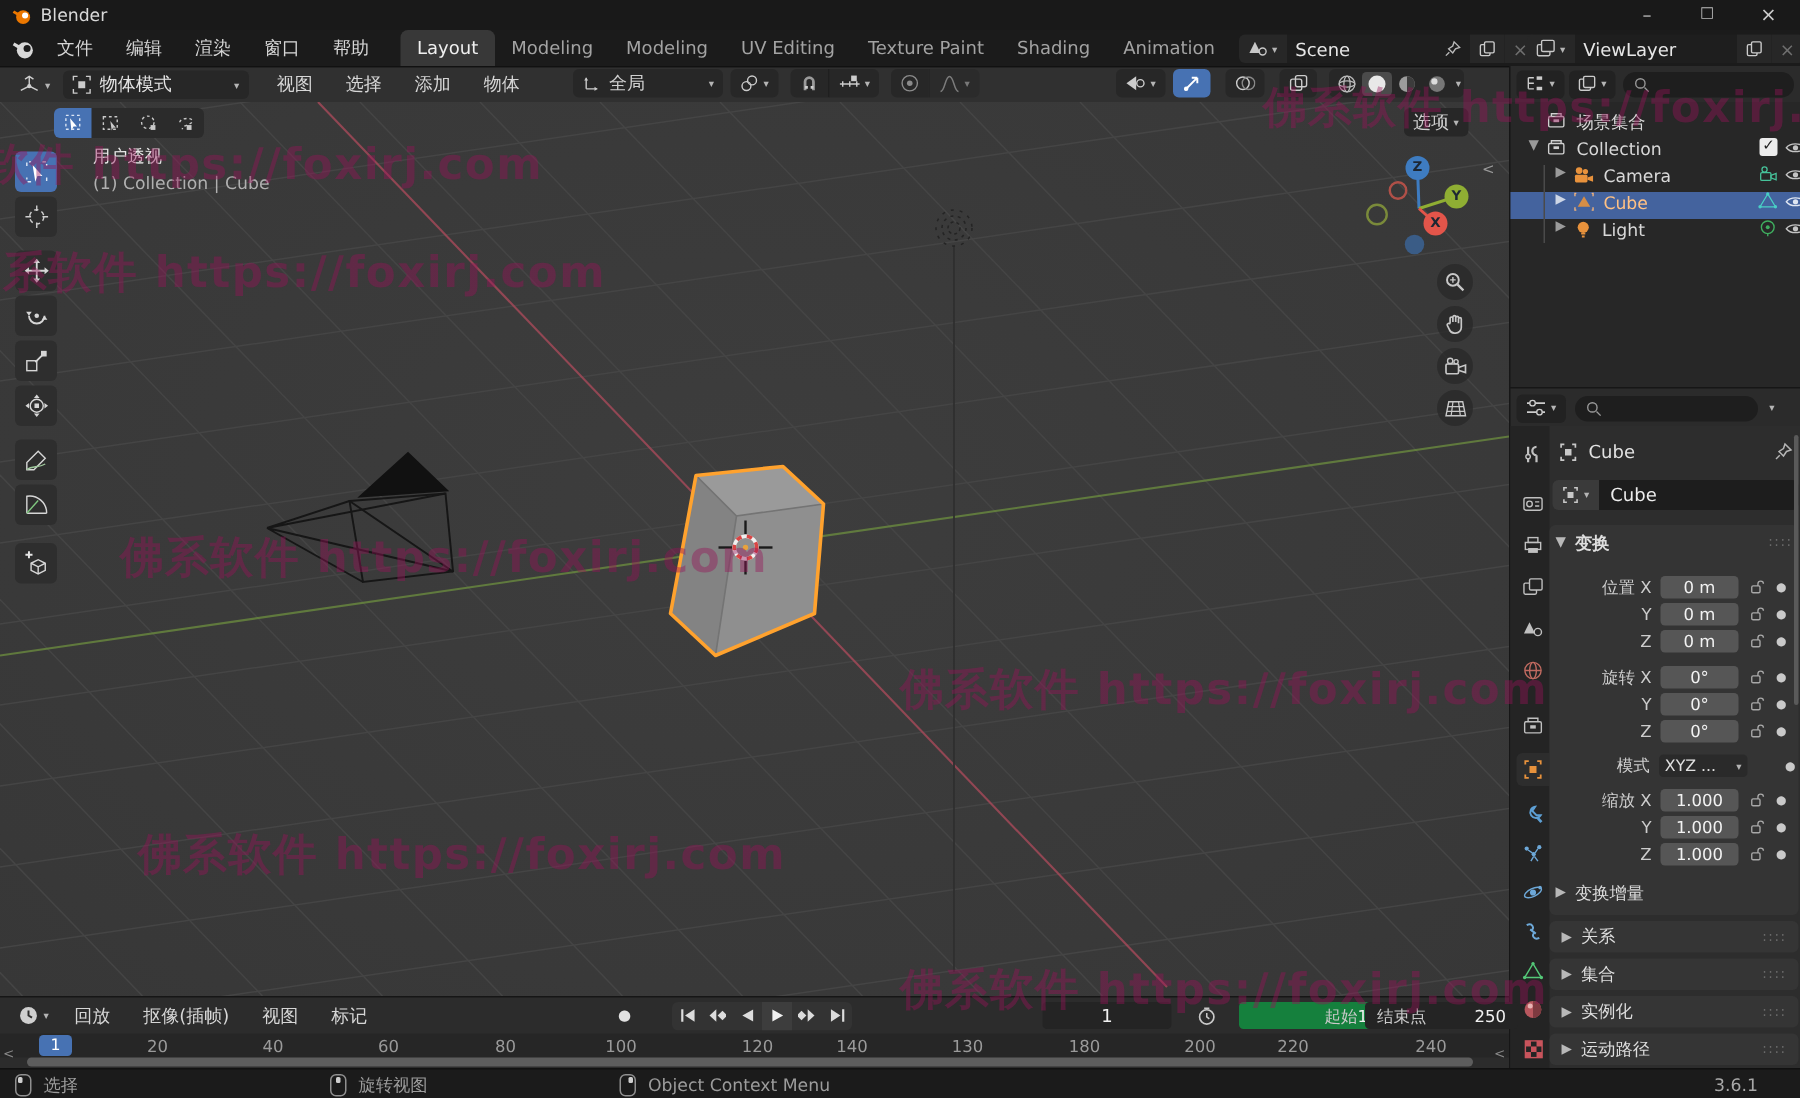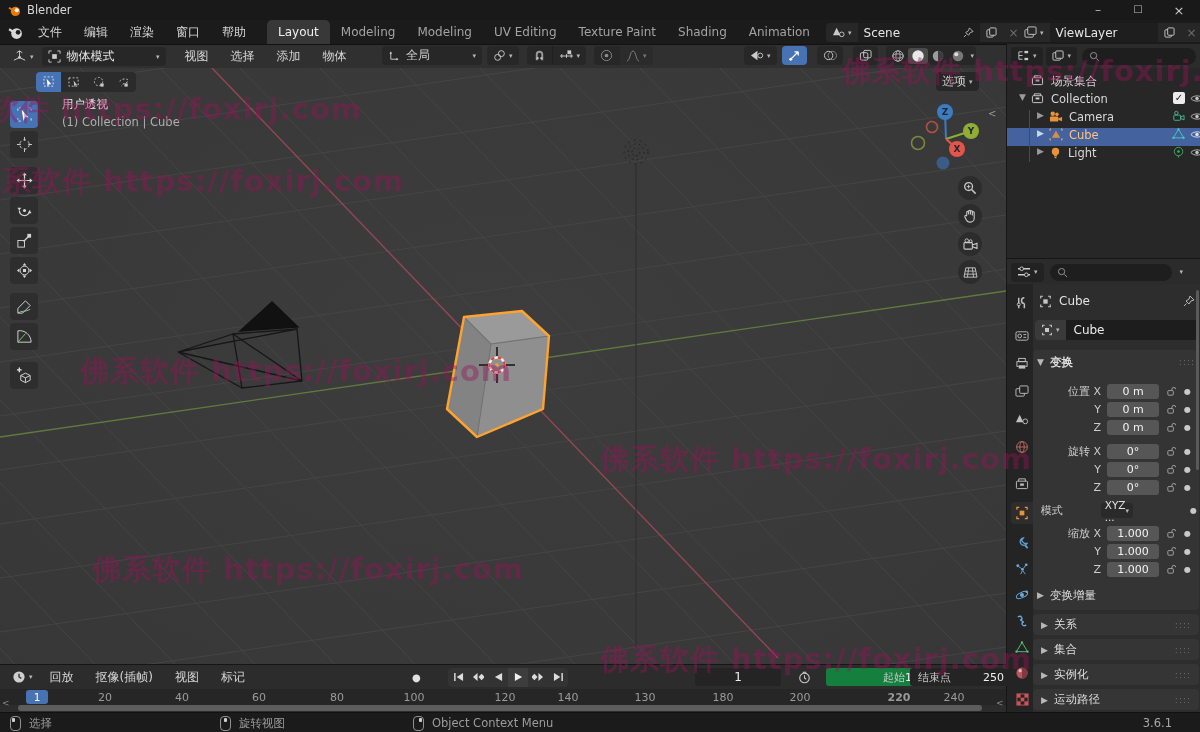--- a/index.html
+++ b/index.html
@@ -836,21 +836,21 @@
         <span class="tfield" style="width:52px;margin-left:6px;">0°</span>
         <span style="margin-left:7px;">
           <svg width="11" height="11" viewBox="0 0 12 12">
             <rect x="2" y="5" width="6" height="5" rx="1" fill="none" stroke="#a8a8a8"></rect>
             <path d="M6.5 5 V3.5 a2 2 0 0 1 4 0" fill="none" stroke="#a8a8a8"></path>
           </svg>
         </span>
         <span style="margin-left:7px;color:#c9c9c9;font-size:8px;">●</span>
       </div>
 
-    <div class="abs row" style="left:30px;top:219px;width:160px;gap:32px;">
+    <div class="abs row" style="left:30px;top:219px;width:160px;">
       <span class="tlabel" style="width:64px;">模式</span>
       <span style="width:52px;height:15px;margin-left:6px;background:#2a2a2a;border-radius:3px;display:flex;align-items:center;padding:0 4px;font-size:10.5px;color:#e0e0e0;">
         <span>XYZ ...</span>
           <span class="chv" style="margin-left:auto;">▾</span>
       </span>
       <span style="margin-left:25px;color:#c9c9c9;font-size:8px;">●</span>
     </div>
 
     <div class="abs row" style="left:30px;top:242px;width:160px;">
         <span class="tlabel" style="width:64px;">缩放 X</span>
@@ -988,21 +988,21 @@
       <span class="tick" style="left:105px;">20</span>
       <span class="tick" style="left:182px;">40</span>
       <span class="tick" style="left:259px;">60</span>
       <span class="tick" style="left:337px;">80</span>
       <span class="tick" style="left:414px;">100</span>
       <span class="tick" style="left:491px;margin-left:14px;">120</span>
       <span class="tick" style="left:568px;">140</span>
       <span class="tick" style="left:645px;">130</span>
       <span class="tick" style="left:723px;">180</span>
       <span class="tick" style="left:800px;">200</span>
-      <span class="tick" style="left:899px;font-weight:bold;">220</span>
+      <span class="tick" style="left:862px;">220</span>
       <span class="tick" style="left:954px;">240</span>
       <span style="position:absolute;left:26px;top:1px;width:22px;height:14px;background:#4772b3;border-radius:3px;color:#fff;font-size:10.5px;display:flex;align-items:center;justify-content:center;">1</span>
     </div>
 
     <span style="position:absolute;left:2px;top:33px;color:#8a8a8a;font-size:9px;">&lt;</span>
     <div style="position:absolute;left:18px;top:40px;width:964px;height:6px;background:#5d5d5d;border-radius:3px;"></div>
     <span style="position:absolute;left:996px;top:33px;color:#8a8a8a;font-size:9px;">&lt;</span>
   </div>
 
   <div class="abs row" style="left:0;top:712px;width:1200px;height:20px;background:#1b1b1b;border-top:1px solid #111;color:#9c9c9c;font-size:11.5px;">

